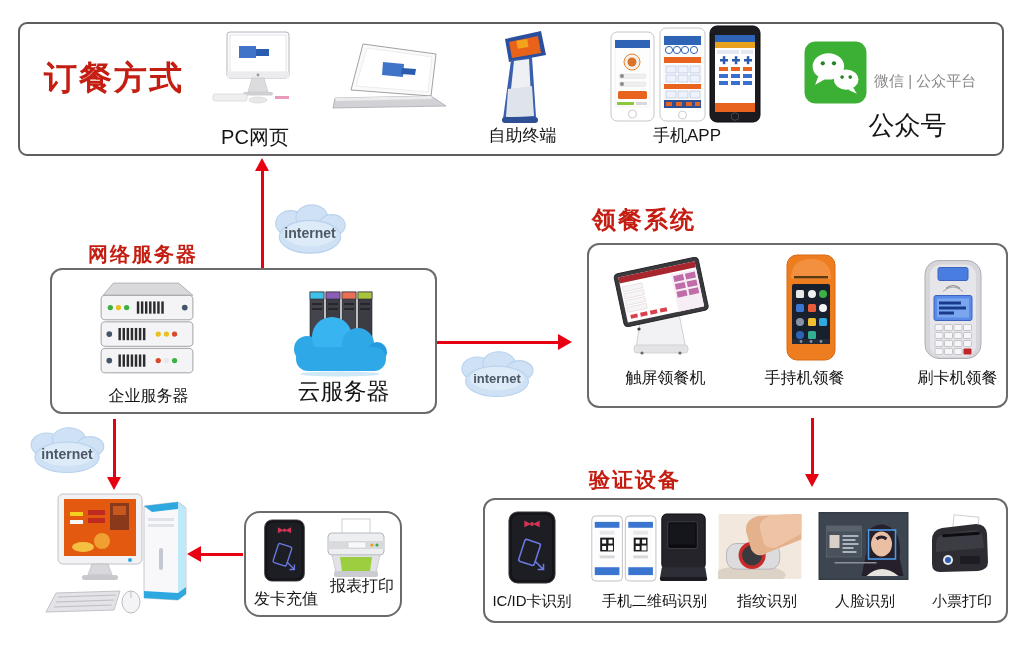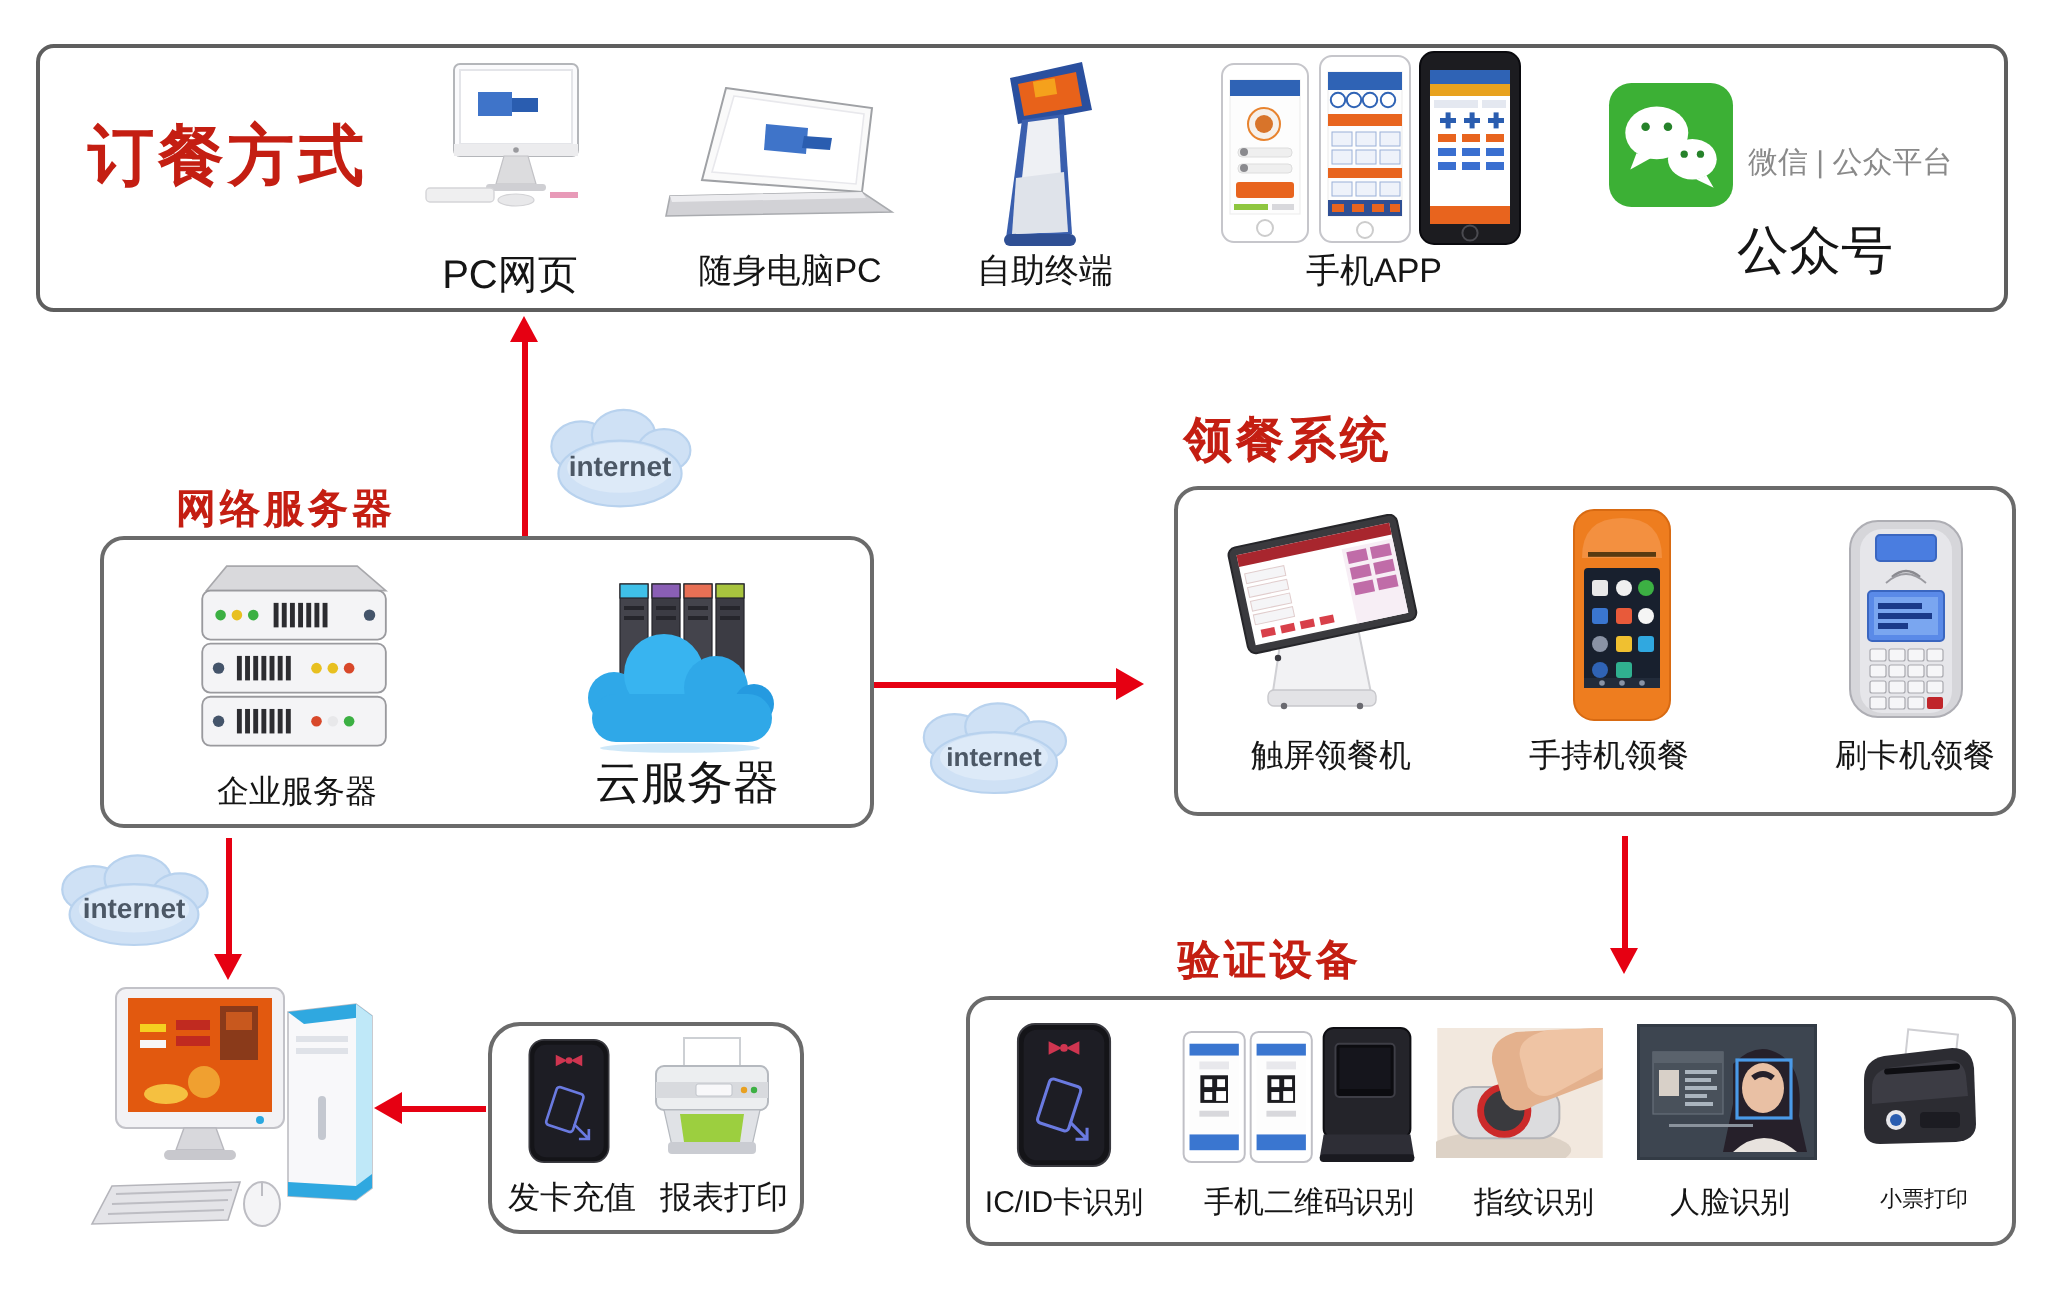--- a/index.html
+++ b/index.html
@@ -53,21 +53,20 @@
   <div class="icon" style="left:330px;top:42px;width:124px;height:74px;">
     <svg viewBox="0 0 124 74">
       <polygon points="33,2 106,12 101,54 21,48" fill="#fafafa" stroke="#9fa1a5"></polygon>
       <polygon points="37,6 102,15 98,50 26,44" fill="#ffffff" stroke="#e8e8ec" stroke-width="0.8"></polygon>
       <polygon points="53,20 74,22 73,35 52,33" fill="#3f74c9"></polygon>
       <polygon points="72,26 86,27 85,33 71,32" fill="#2a5db0"></polygon>
       <polygon points="5,56 101,54 116,64 3,66" fill="#d2d2d6" stroke="#a9abaf" stroke-width="0.8"></polygon>
       <polygon points="5,56 101,54 103,57 6,59" fill="#ececef"></polygon>
     </svg>
   </div>
-  <div class="label" style="left:330px;top:124px;width:130px;font-size:17px;">随身电脑PC</div>
 
   <div class="icon" style="left:491px;top:29px;width:62px;height:96px;">
     <svg viewBox="0 0 62 96">
       <polygon points="14,10 50,2 55,26 18,33" fill="#2a4f9e"></polygon>
       <polygon points="18,13 47,7 50,24 21,29" fill="#e8621a"></polygon>
       <rect x="26" y="11" width="11" height="8" fill="#f5a11c" transform="rotate(-9 31 15)"></rect>
       <polygon points="20,31 41,28 45,88 12,90" fill="#3a5fae"></polygon>
       <polygon points="23,32 38,30 41,87 17,88" fill="#eef0f4"></polygon>
       <polygon points="17,60 41,57 43,87 15,88" fill="#dfe3ea"></polygon>
       <rect x="11" y="88" width="36" height="6" rx="3" fill="#2f4f94"></rect>
@@ -526,21 +525,21 @@
           <rect x="27" y="2" width="25" height="18" fill="#ffffff" stroke="#cfcfd3"></rect>
         </g>
       <path d="M6 26 Q6 16 16 14 L50 10 Q60 10 61 20 L62 48 Q62 56 52 57 L14 58 Q6 58 6 50 Z" fill="#2c2c32"></path>
       <path d="M10 30 Q10 22 18 20 L48 16 Q56 16 57 24 L58 34 L10 38 Z" fill="#3c3c44"></path>
       <rect x="16" y="19" width="38" height="3" rx="1.5" fill="#0e0e12" transform="rotate(-4 35 20)"></rect>
       <circle cx="22" cy="46" r="5" fill="#e8e8ec"></circle>
         <circle cx="22" cy="46" r="3" fill="#2a5db0"></circle>
       <rect x="34" y="42" width="20" height="8" rx="2" fill="#1c1c22"></rect>
     </svg>
   </div>
-  <div class="label" style="left:917px;top:592px;width:90px;font-size:11px;">小票打印</div>
+  <div class="label" style="left:917px;top:592px;width:90px;font-size:15px;">小票打印</div>
 
   <div class="icon" style="left:44px;top:490px;width:150px;height:126px;">
     <svg viewBox="0 0 150 126">
       <rect x="14" y="4" width="84" height="70" rx="5" fill="#f2f2f5" stroke="#c2c2c8"></rect>
       <rect x="20" y="9" width="72" height="57" fill="#e2590f"></rect>
       <rect x="26" y="22" width="13" height="4" fill="#f5d020"></rect>
       <rect x="26" y="30" width="13" height="4" fill="#f7f7f7"></rect>
       <rect x="44" y="20" width="17" height="5" fill="#c02a20"></rect>
       <rect x="44" y="28" width="17" height="5" fill="#c02a20"></rect>
       <rect x="66" y="13" width="19" height="27" fill="#8a3a1a"></rect>
@@ -593,15 +592,15 @@
       <rect x="4" y="16" width="56" height="22" rx="4" fill="#eceef0" stroke="#b5b9bf"></rect>
       <rect x="4" y="24" width="56" height="8" fill="#d8dade"></rect>
       <rect x="24" y="25" width="18" height="6" rx="1" fill="#f8f8fa" stroke="#c0c4ca" stroke-width="0.5"></rect>
       <circle cx="48" cy="28" r="1.6" fill="#e8a020"></circle>
         <circle cx="53" cy="28" r="1.6" fill="#3cb043"></circle>
       <polygon points="8,38 56,38 52,56 12,56" fill="#e0e2e6" stroke="#b5b9bf" stroke-width="0.6"></polygon>
       <polygon points="16,40 48,40 46,54 18,54" fill="#9ccf3f"></polygon>
       <rect x="10" y="54" width="44" height="6" rx="2" fill="#caccd2"></rect>
     </svg>
   </div>
-  <div class="label" style="left:322px;top:589px;width:80px;">报表打印</div>
+  <div class="label" style="left:322px;top:576px;width:80px;">报表打印</div>
 
 </div>
 
 </body></html>

